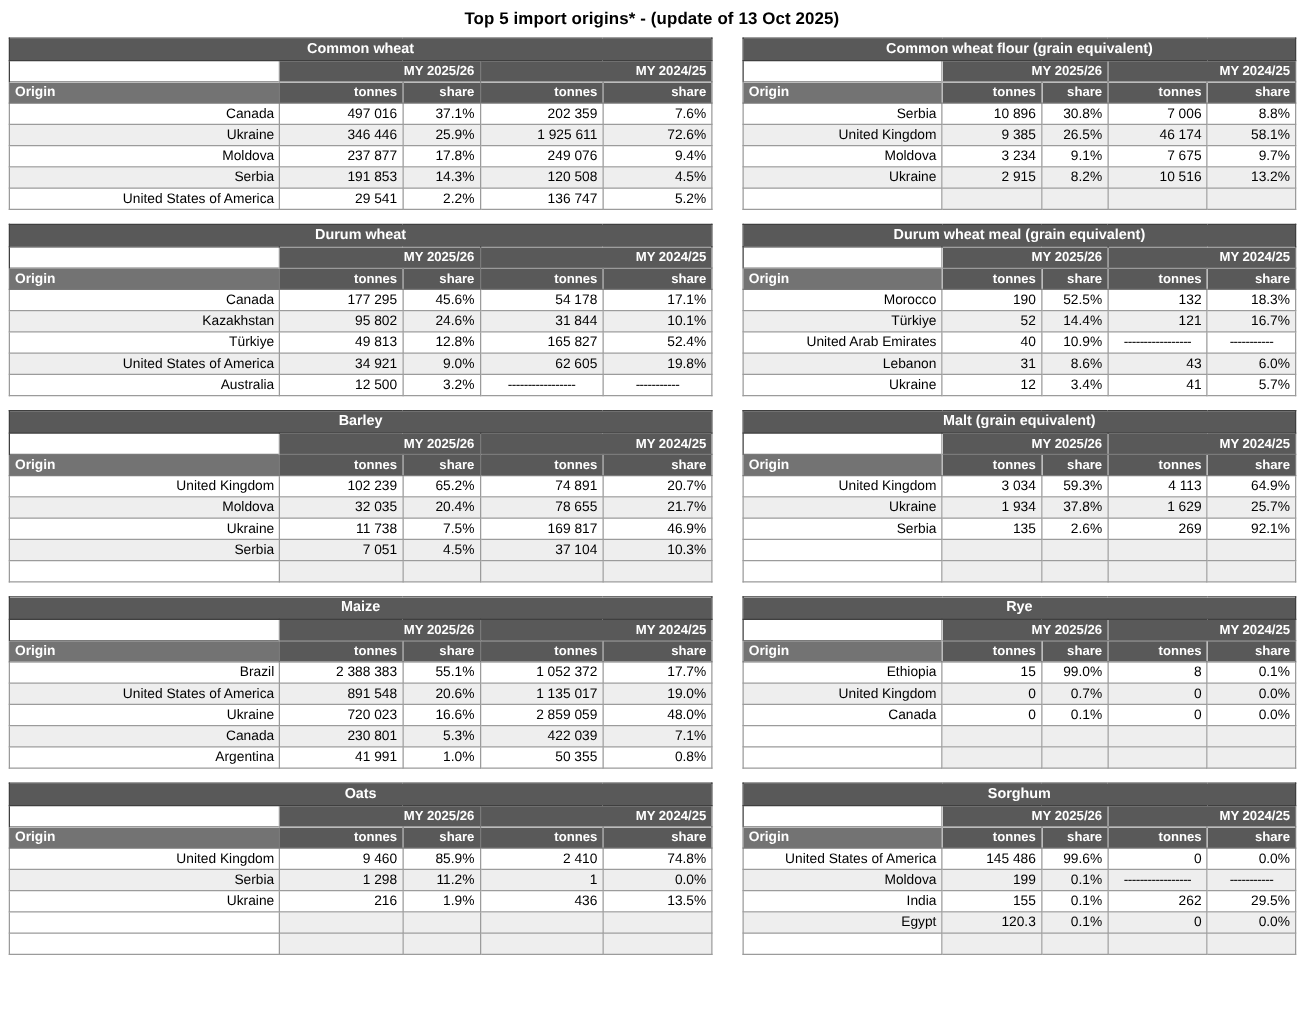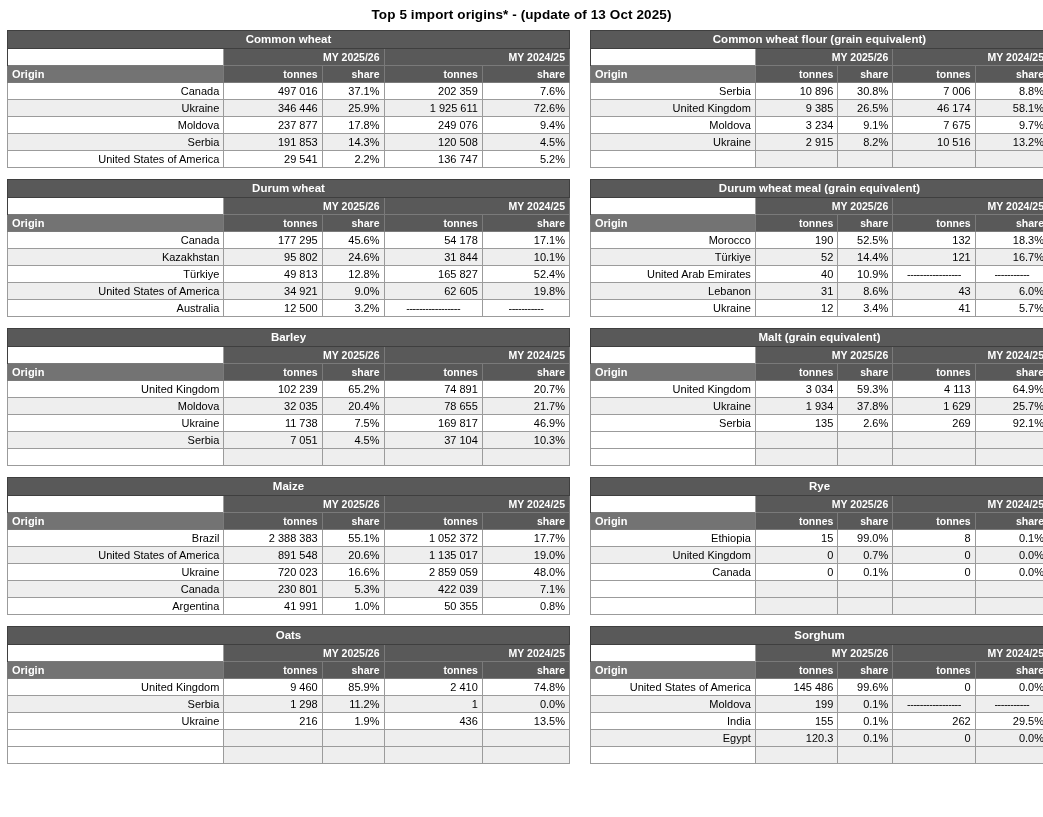--- a/index.html
+++ b/index.html
@@ -19,28 +19,28 @@
     text-align: center;
     font-weight: bold;
     font-size: 13.5px;
     padding-top: 7px;
     padding-bottom: 8px;
     letter-spacing: 0.1px;
   }
   #grid {
     display: grid;
     grid-template-columns: 578px 465px;
-    column-gap: 12px;
+    column-gap: 0px;
   }
   .col {
     display: flex;
     flex-direction: column;
   }
   .col.left { padding-left: 7px; padding-right: 8px; }
-  .col.right { padding-left: 0px; padding-right: 6px; }
+  .col.right { padding-left: 0px; padding-right: 6px; margin-left: 16px; }
 
   .tbl-wrap {
     margin-bottom: 11px;
   }
   table.t {
     border-collapse: collapse;
     width: 100%;
     table-layout: fixed;
     border: 1px solid #3f3f3f;
     background: #ffffff;

